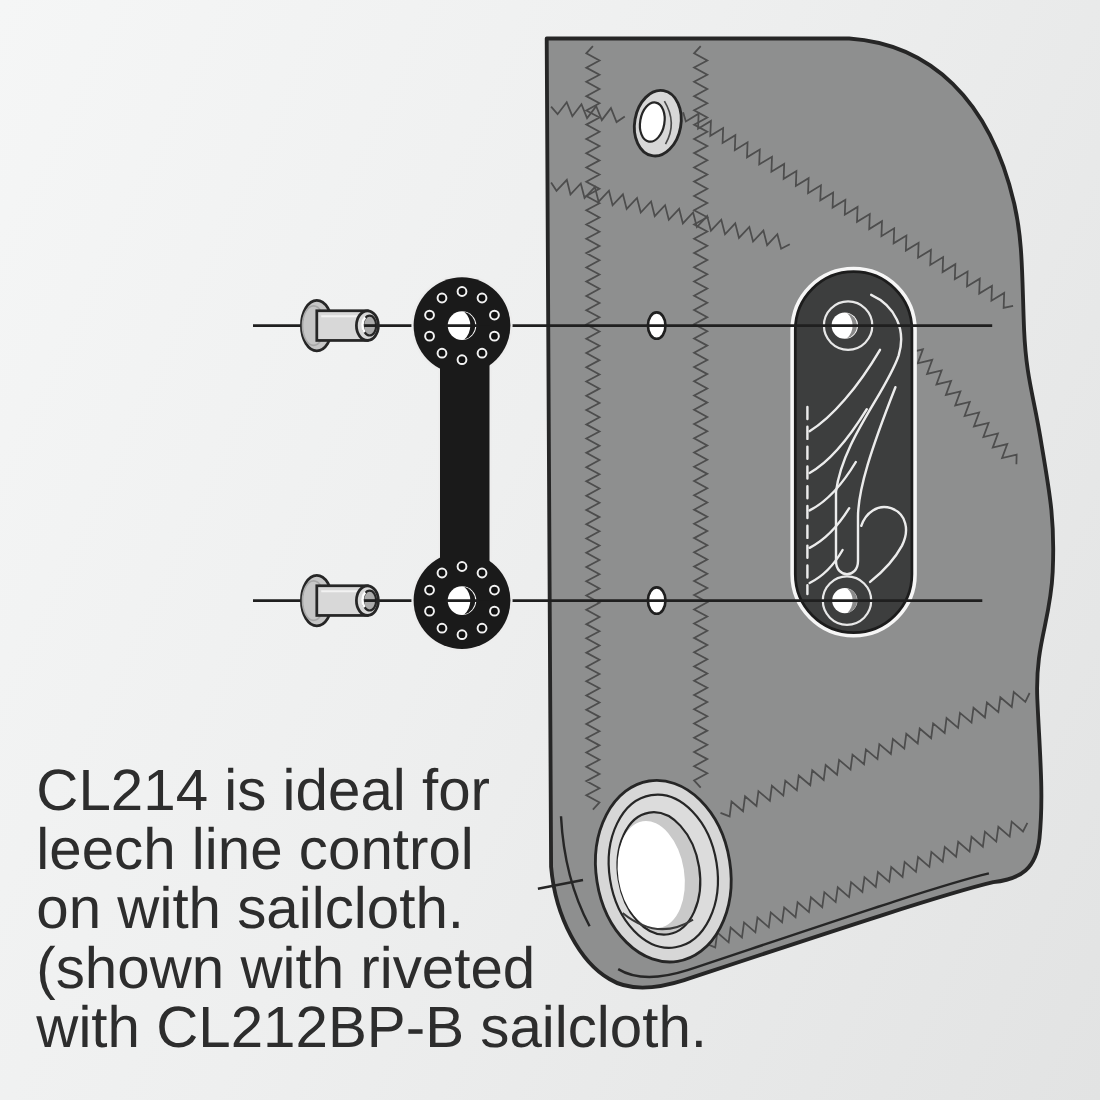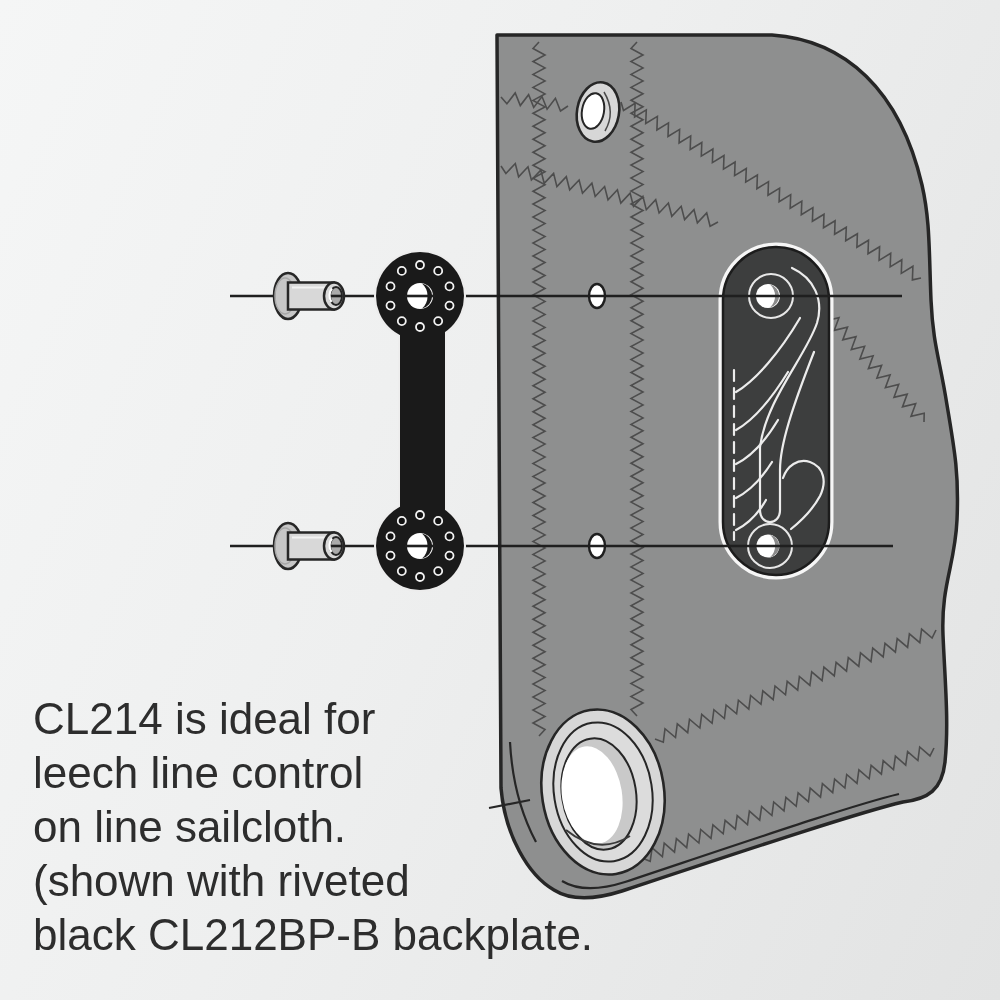--- a/index.html
+++ b/index.html
@@ -51,21 +51,21 @@
   .flange-in{fill:none;stroke:#a8a8a8;stroke-width:1.5;}
   .rbody{fill:var(--rivet,#d8d8d8);stroke:var(--outline,#262626);stroke-width:2.5;}
   .rcap{fill:var(--rivet,#d8d8d8);stroke:var(--outline,#262626);stroke-width:2.5;}
   .rhole{fill:#ababab;stroke:var(--outline,#262626);stroke-width:2;}
   .rhl{fill:none;stroke:#f2f2f2;stroke-width:2;}
   .rhl2{fill:none;stroke:#ffffff;stroke-width:2.2;}
 
   
   .caption{
     position:absolute;left:33px;top:692px;
-    font-size:44px;line-height:54px;font-weight:400;
+    font-size:53px;line-height:54px;font-weight:400;
     color:var(--text,#2d2d2d);
     white-space:nowrap;
   }
 </style>
 </head>
 <body>
 
 <div class="stage">
 
   <svg class="art" width="1000" height="1000" viewBox="0 0 1000 1000">
@@ -194,17 +194,17 @@
         <path class="cl" d="M 331,296 L 342,296"></path>
       </g>
     </defs>
     <use href="#rivet"></use>
     <use href="#rivet" transform="translate(0,250)"></use>
   </svg>
 
   <div class="caption">
     <div>CL214 is ideal for</div>
     <div>leech line control</div>
-    <div>on line sailcloth.</div>
+    <div>on with sailcloth.</div>
     <div>(shown with riveted</div>
-    <div>black CL212BP-B backplate.</div>
+    <div>with CL212BP-B sailcloth.</div>
   </div>
 </div>
 
 </body></html>

